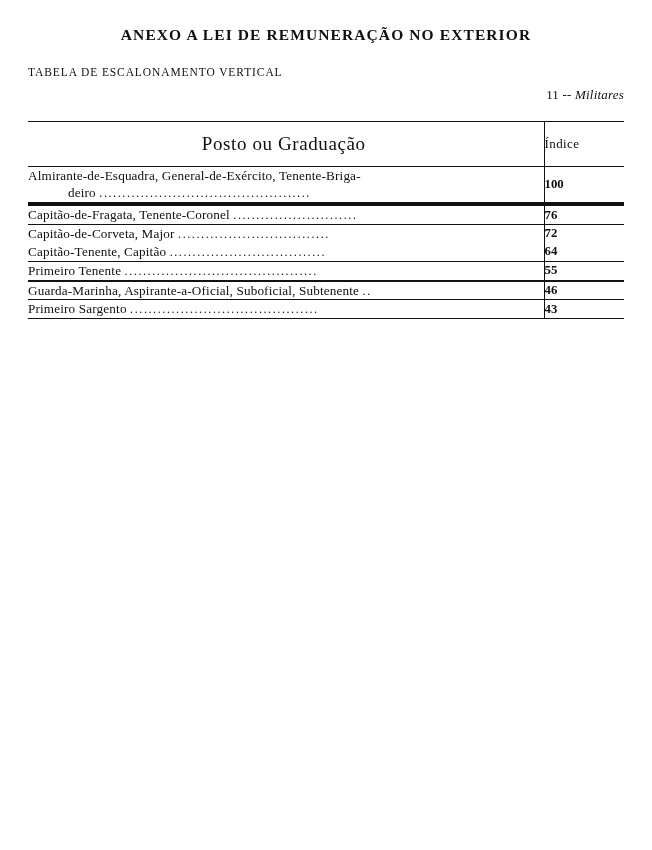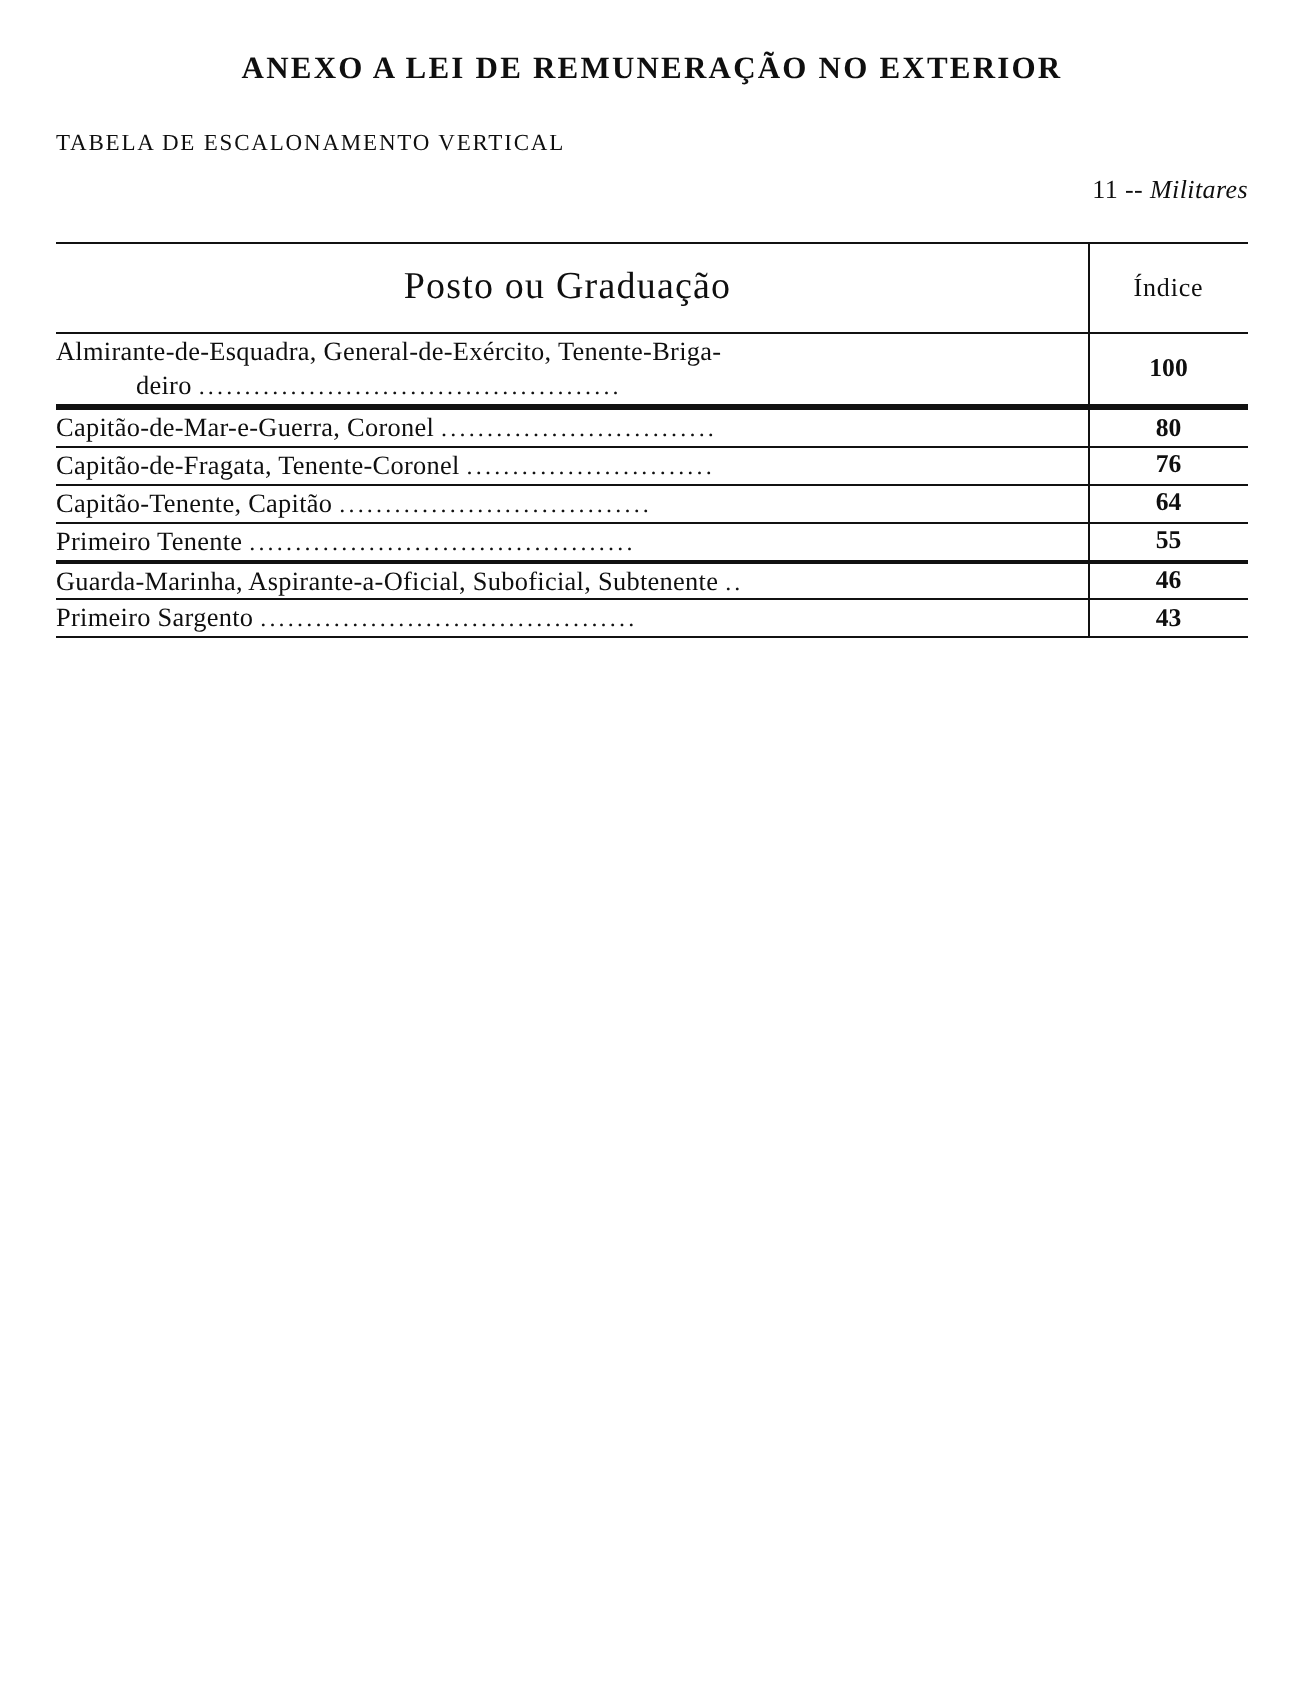--- a/index.html
+++ b/index.html
@@ -77,21 +77,20 @@
   .cell-label {
     width: 516px;
     font-size: 13.2px;
     padding: 7px 6px 7px 2px;
     letter-spacing: 0.15px;
     line-height: 1.35;
     border-right: 1.2px solid #111;
   }
   .cell-index {
     width: 80px;
-    text-align: center;
     font-size: 12.8px;
     font-weight: bold;
     padding: 7px 0;
   }
   .head .cell-label {
     text-align: center;
     font-size: 19px;
     font-weight: normal;
     letter-spacing: 0.6px;
     padding: 9px 6px 9px 2px;
@@ -171,46 +170,46 @@
           <td></td>
           <td></td>
         </tr>
 
 
       <tr class="rule">
           <td></td>
           <td></td>
         </tr>
 
-      <tr>
-        <td class="cell-label">
-          <span>Capitão-de-Mar-e-Guerra,  Coronel</span>
-          <span class="leaders">..............................</span>
-        </td>
-        <td class="cell-index">80</td>
-      </tr>
 
       <tr class="rule">
           <td></td>
           <td></td>
         </tr>
 
       <tr>
         <td class="cell-label">
           <span>Capitão-de-Fragata,  Tenente-Coronel</span>
           <span class="leaders">...........................</span>
         </td>
         <td class="cell-index">76</td>
       </tr>
 
       <tr class="rule">
           <td></td>
           <td></td>
         </tr>
 
+      <tr>
+        <td class="cell-label">
+          <span>Capitão-de-Corveta,  Major</span>
+          <span class="leaders">.................................</span>
+        </td>
+        <td class="cell-index">72</td>
+      </tr>
 
       <tr>
         <td class="cell-label">
           <span>Capitão-Tenente,  Capitão</span>
           <span class="leaders">..................................</span>
         </td>
         <td class="cell-index">64</td>
       </tr>
 
       <tr class="rule">

